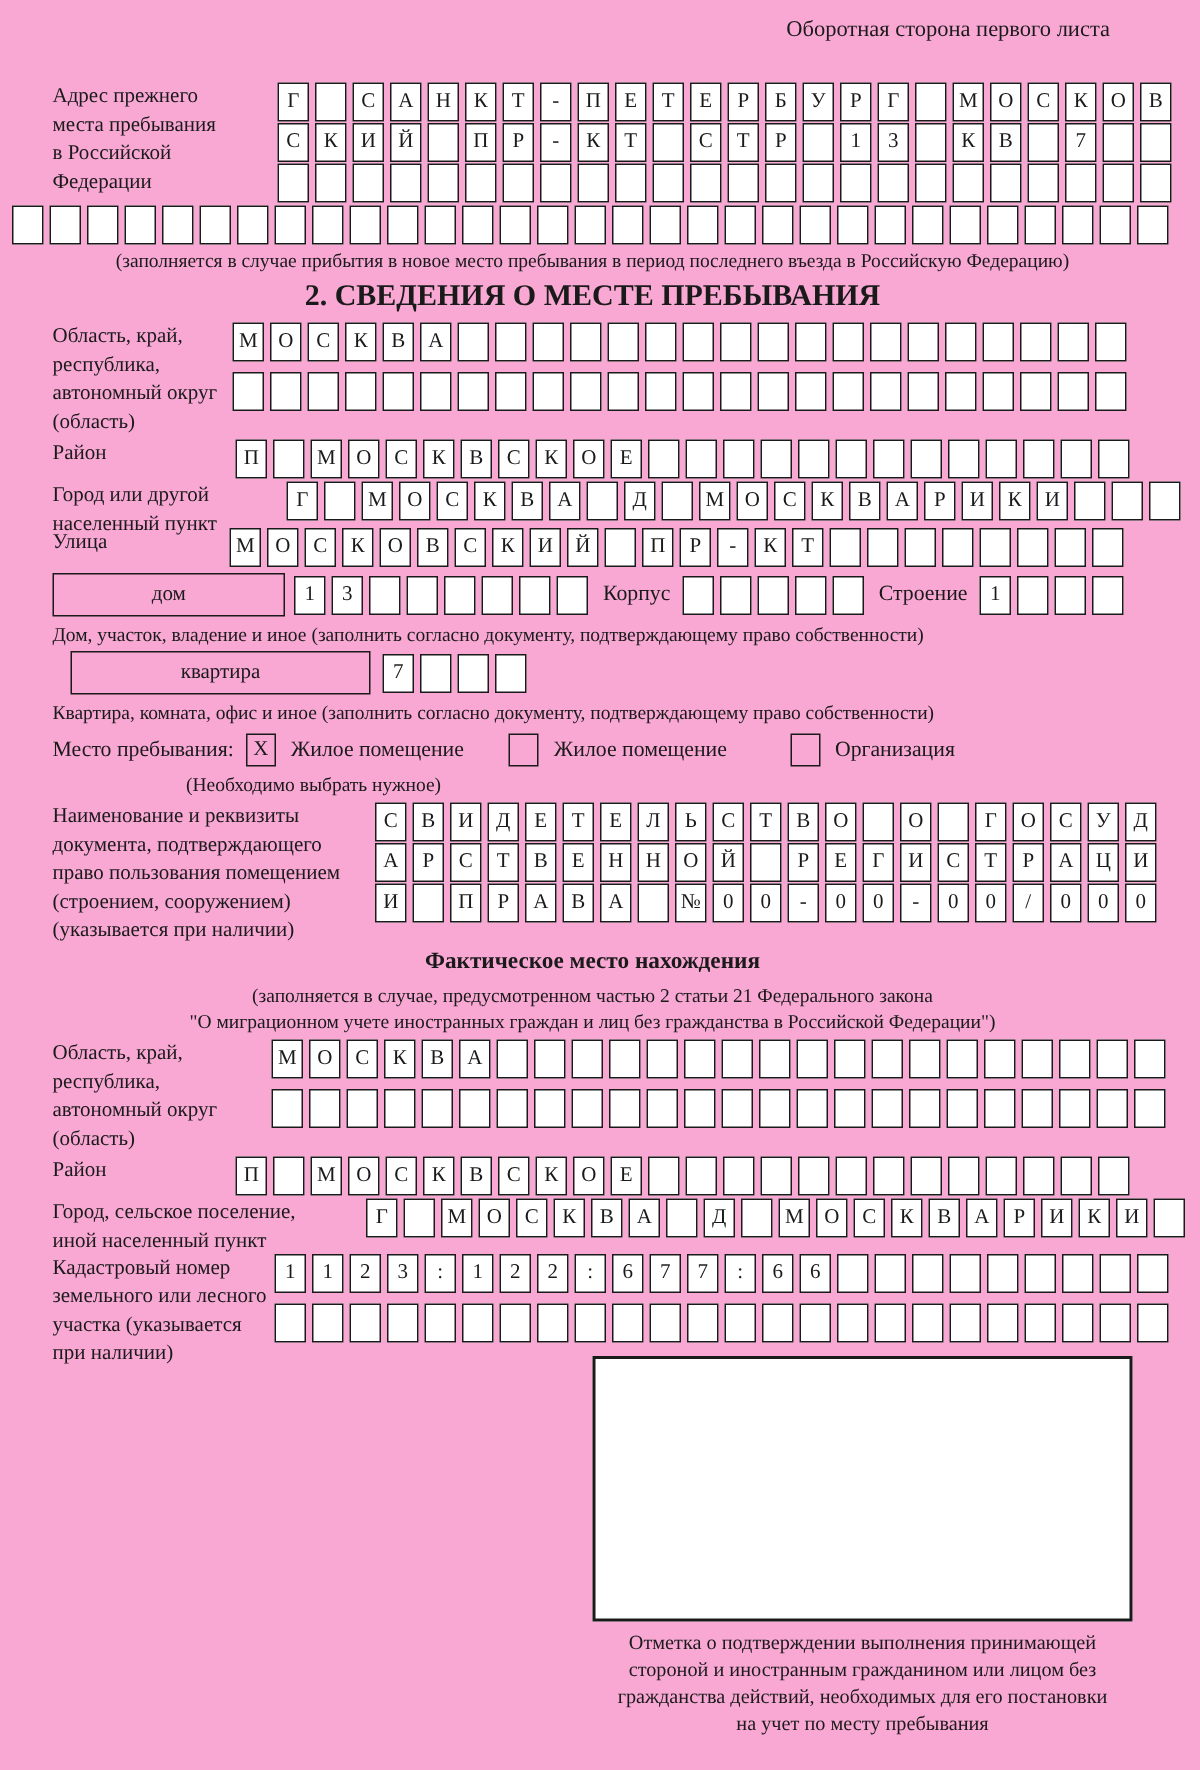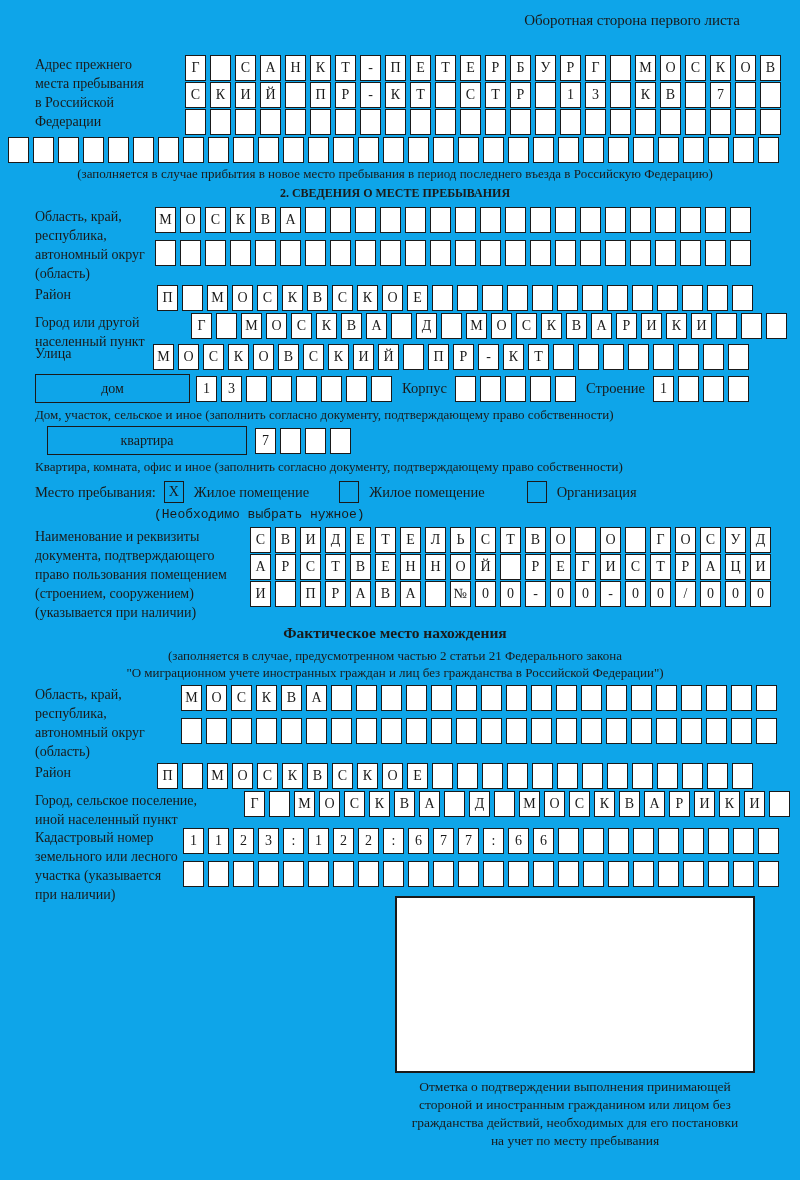--- a/index.html
+++ b/index.html
@@ -1,20 +1,20 @@
 <!DOCTYPE html>
 <html><head>
 <meta charset="utf-8">
 <style>
   * { box-sizing: border-box; margin: 0; padding: 0; }
   html, body { background: #ffffff; }
   .sheet {
     width: 800px; height: 1180px;
     padding: 12px 0 0 35px;
-    background: #0ea5e9; color: #1a1a1a;
+    background: #f9a8d4; color: #1a1a1a;
     font-family: "Liberation Serif", serif;
     position: relative; overflow: hidden;
   }
   .title { font-size: 15px; text-align: right; padding-right: 60px; margin-bottom: 6px; }
   .frow { display: flex; align-items: flex-start; margin-bottom: 2px; }
   .flabel { font-size: 14px; line-height: 19px; flex: 0 0 auto; }
   .grid { display: flex; gap: 4px; flex: 0 0 auto; }
   .cell {
     flex: 0 0 auto; width: 21px; height: 26px;
     border: 1.7px solid #1a1a1a; background: #fff;
@@ -29,34 +29,34 @@
   .w-city{ width: 130px; margin-right: 7px; }
   .w-str { width: 112px; margin-right: 6px; }
   .w-doc { width: 200px; margin-right: 15px; }
   .w-reg2{ width: 138px; margin-right: 8px; }
   .w-city2{ width: 182px; margin-right: 8px; }
   .w-cad { width: 146px; margin-right: 2px; }
   .b1 { margin-top: 26px; }
   .row4 { margin-left: -27px; margin-top: 1px; }
   .caption { font-size: 13px; line-height: 17px; margin-top: 2px; }
   .center { width: 760px; margin-left: -20px; text-align: center; }
-  .h2 { font-size: 12px; font-weight: bold; width: 760px; margin-left: -20px; text-align: center; margin-top: 4px; margin-bottom: 6px; }
+  .h2 { font-size: 20px; font-weight: bold; width: 760px; margin-left: -20px; text-align: center; margin-top: 4px; margin-bottom: 6px; }
   .short { height: 29px; gap: 19px; }
   .houserow { align-items: center; height: 31px; margin-top: 3px; }
   .wbox { height: 29px; border: 1.7px solid #1a1a1a; display: flex; align-items: center; justify-content: center; font-size: 14px; flex: 0 0 auto; }
   .dombox { width: 155px; margin-right: 6px; }
   .kvbox  { width: 200px; margin-right: 8px; margin-left: 12px; }
   .kvrow { align-items: center; height: 31px; margin-top: 2px; }
   .inlbl { font-size: 14.5px; margin: 0 8px 0 10px; line-height: 29px; flex: 0 0 auto; }
   .stayrow { align-items: center; height: 24px; margin-top: 5px; }
   .staylbl { font-size: 14.5px; }
   .chk { width: 20px; height: 22px; border: 1.7px solid #1a1a1a; display: flex; align-items: center; justify-content: center; font-size: 14px; margin-left: 8px; flex: 0 0 auto; }
   .chk2 { margin-left: 30px; } .chk3 { margin-left: 42px; }
   .optlbl { margin-left: 10px; font-size: 14.5px; }
-  .note3 { margin-left: 119px; margin-bottom: 3px; font-family: Liberation Mono, monospace; }
+  .note3 { margin-left: 89px; margin-bottom: 3px; }
   .docrow { margin-top: 4px; }
   .h3 { font-size: 15.5px; font-weight: bold; width: 760px; margin-left: -20px; text-align: center; margin-top: 2px; margin-bottom: 5px; }
   .fnote { font-size: 13px; line-height: 17px; width: 760px; margin-left: -20px; text-align: center; }
   .fnotes { margin-bottom: 4px; }
   .reg2 { margin-top: 2px; }
   .cadrow { height: 66px; margin-top: 8px; }
   .stamp-box { width: 360px; height: 177px; border: 2px solid #1a1a1a; margin-left: 360px; margin-top: 2px; background: #fff; }
   .stamp-note { width: 430px; margin-left: 325px; text-align: center; font-size: 13.5px; line-height: 18px; margin-top: 5px; }
 </style>
 </head>
@@ -355,21 +355,21 @@
         <span class="cell"></span>
       </div>
     <div class="inlbl">Строение</div>
     <div class="grid">
         <span class="cell">1</span>
         <span class="cell"></span>
         <span class="cell"></span>
         <span class="cell"></span>
       </div>
   </div>
-  <div class="caption">Дом, участок, сельское и иное (заполнить согласно документу, подтверждающему право собственности)</div>
+  <div class="caption">Дом, участок, владение и иное (заполнить согласно документу, подтверждающему право собственности)</div>
 
   <div class="frow kvrow">
     <div class="wbox kvbox">квартира</div>
     <div class="grid">
         <span class="cell">7</span>
         <span class="cell"></span>
         <span class="cell"></span>
         <span class="cell"></span>
       </div>
   </div>

